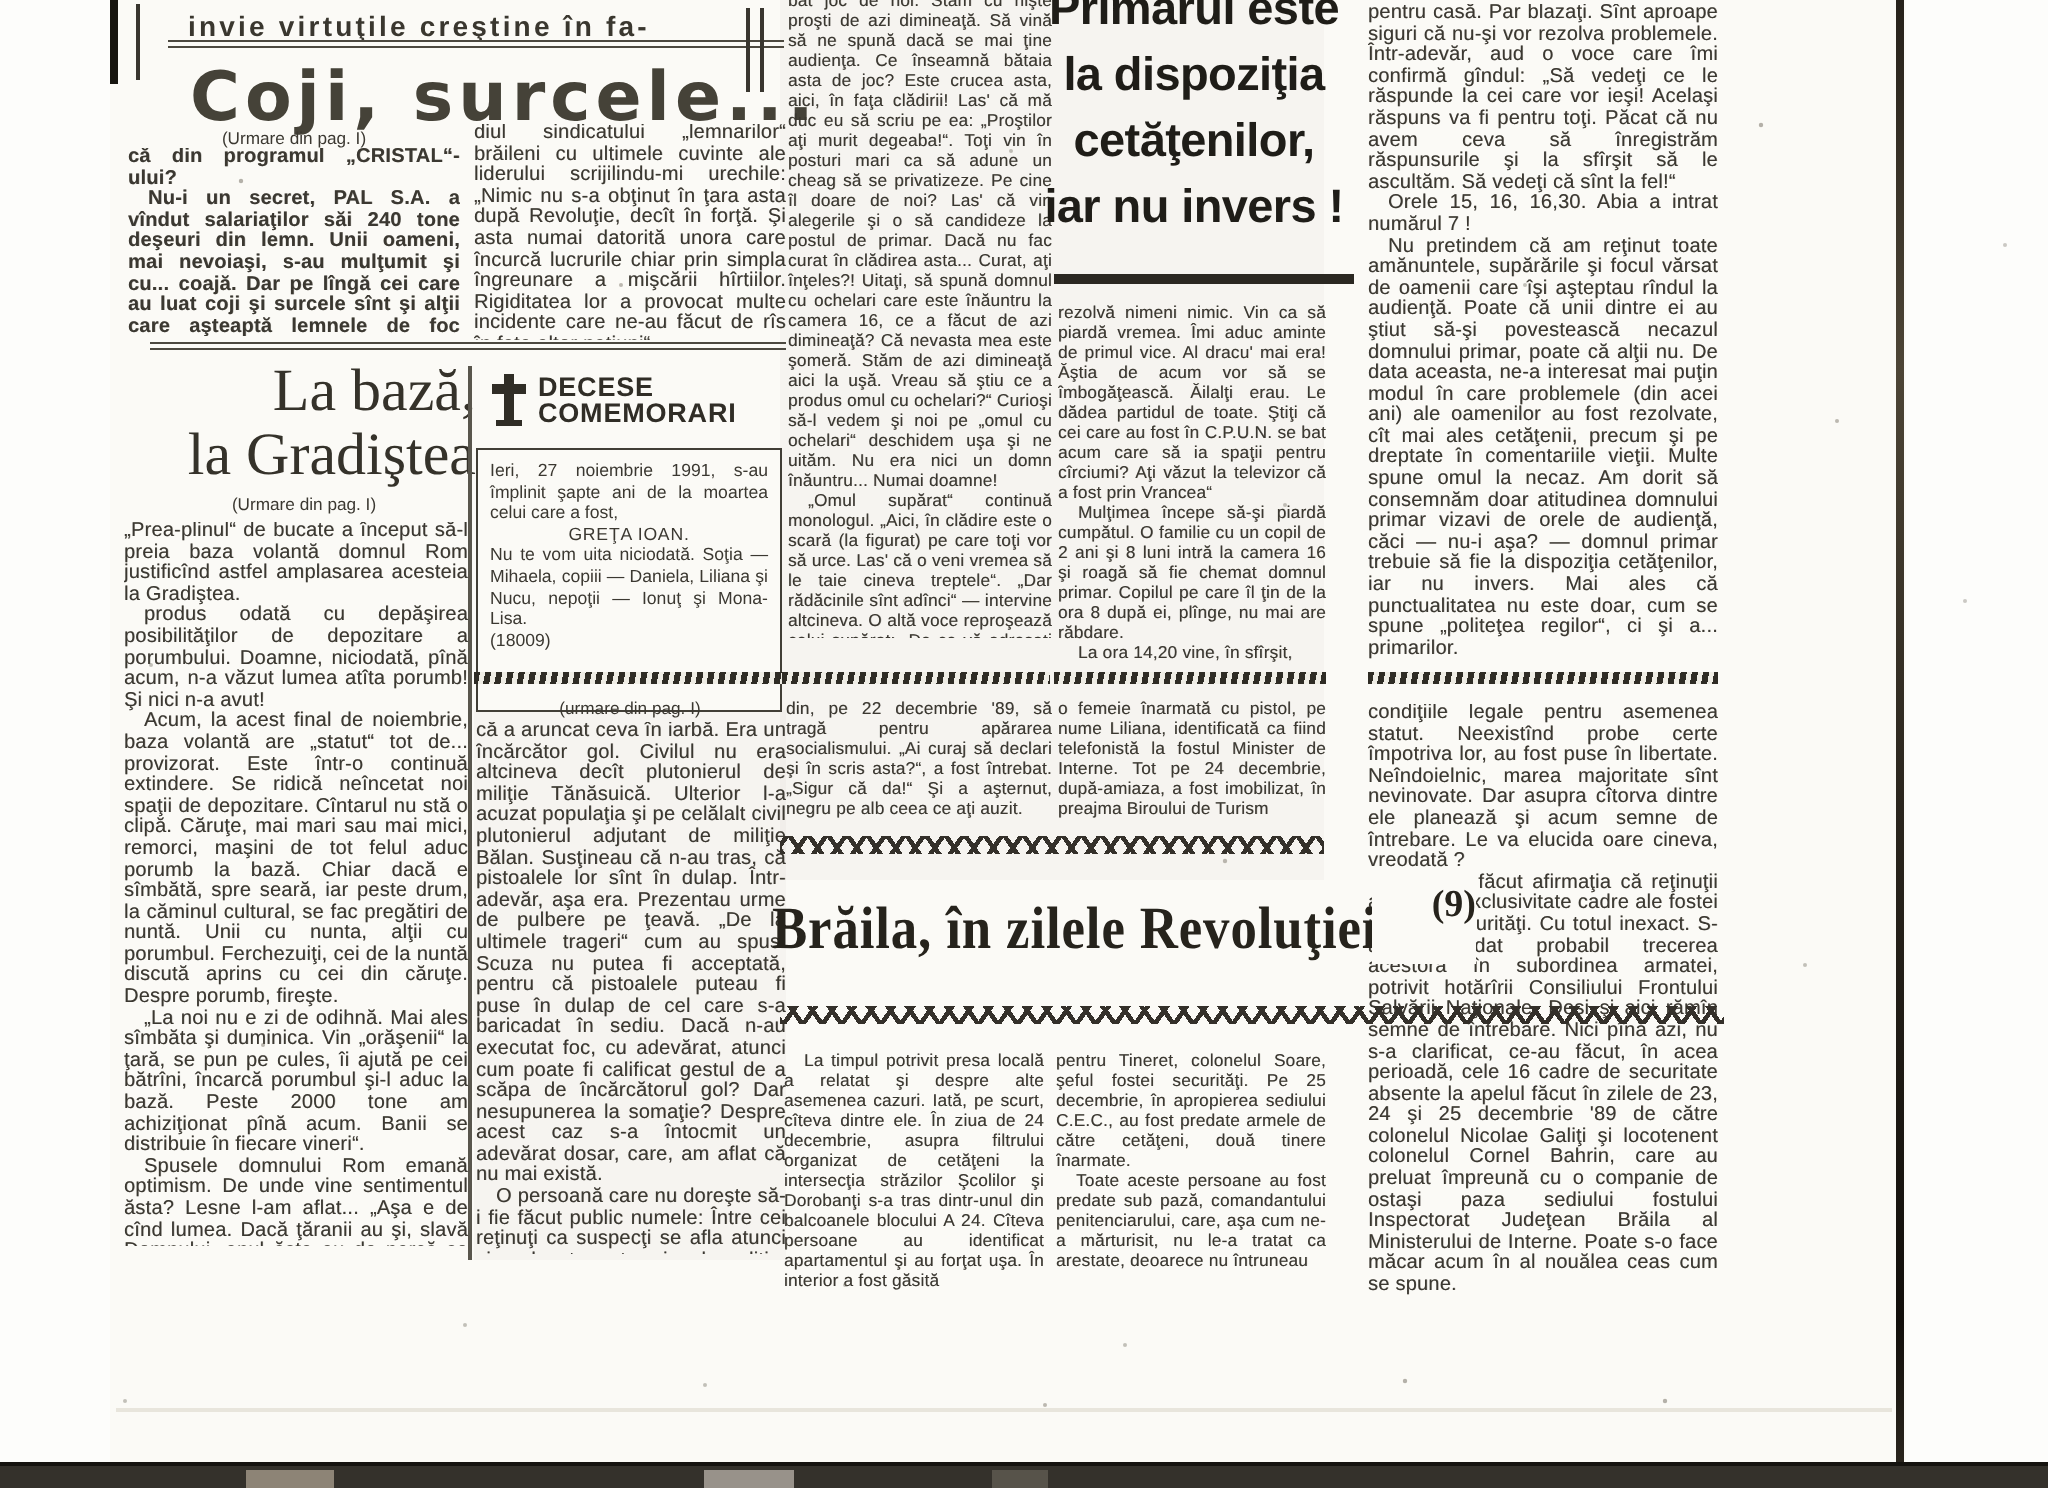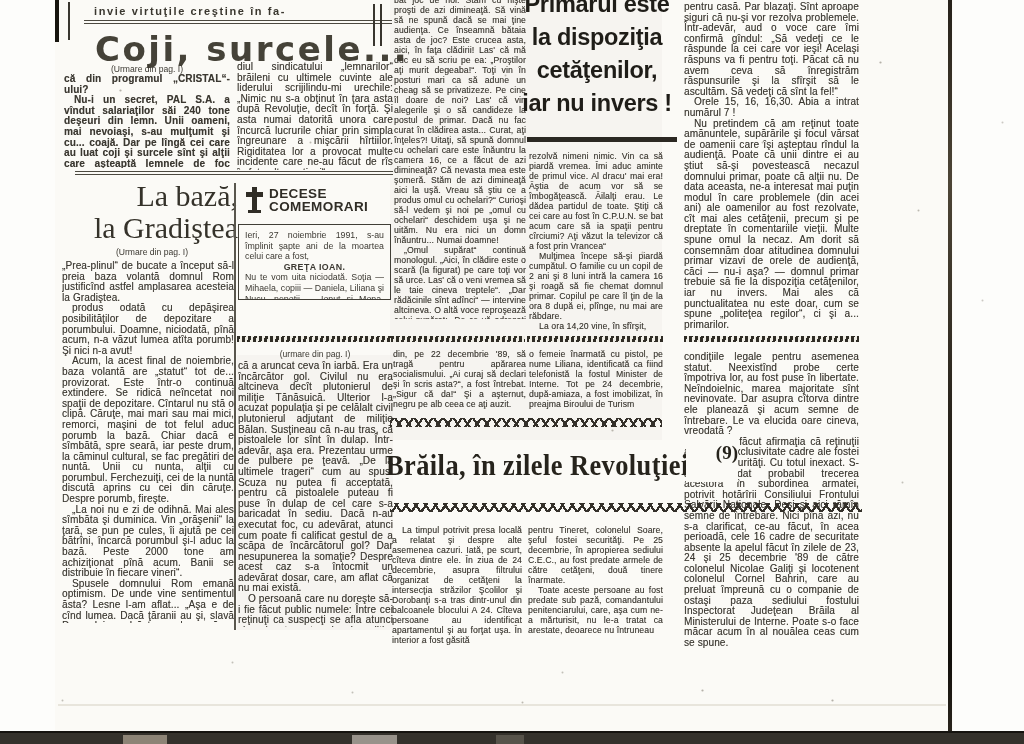--- a/index.html
+++ b/index.html
@@ -35,21 +35,21 @@
                  color:#302d26;}
   .decese-h .txt p{margin:0;}
   .cross{position:relative;width:16px;height:26px;}
   .cross::before{content:"";position:absolute;left:6px;top:0;width:5px;height:23px;background:#302d26;}
   .cross::after{content:"";position:absolute;left:0;top:5px;width:17px;height:5px;background:#302d26;}
   .cross-base{position:absolute;left:2px;top:23px;width:13px;height:3px;background:#302d26;}
   
   .obit{border:1.6px solid #413e36;box-sizing:border-box;padding:5px 6px 3px 6px;
         font-size:8.8px;line-height:10.6px;color:#3b3831;text-align:justify;overflow:hidden;}
   .obit p{margin:0;}
-  .obit .name{text-align:center;font-weight:bold;letter-spacing:.4px;}
+  .obit .name{text-align:center;font-weight:normal;letter-spacing:.4px;}
   
   .dblrule{height:2px;border-top:1.8px solid #4c4940;border-bottom:1.8px solid #4c4940;}
   .vrule{width:1.6px;background:#59564d;}
   .vbar{width:2.4px;background:#39362f;}
   .thickrule{background:#2b2822;}
   .hatch{background:repeating-linear-gradient(100deg,#2f2c25 0 3px,#efede5 3px 5.5px);}
   .wavy{background:
      repeating-linear-gradient(55deg,#34302a 0 2.3px,transparent 2.3px 8px),
      repeating-linear-gradient(-55deg,#34302a 0 2.3px,transparent 2.3px 8px);}
   
@@ -63,21 +63,21 @@
      505px 75px 0 .5px rgba(110,104,92,.4),880px 62px 0 .6px rgba(110,104,92,.5),
      918px 210px 0 .5px rgba(110,104,92,.45),75px 332px 0 .5px rgba(110,104,92,.4),
      452px 300px 0 .5px rgba(110,104,92,.4),612px 430px 0 .6px rgba(110,104,92,.45),
      131px 522px 0 .5px rgba(110,104,92,.45),702px 690px 0 .6px rgba(110,104,92,.5),
      232px 662px 0 .5px rgba(110,104,92,.4),522px 702px 0 .5px rgba(110,104,92,.45),
      832px 700px 0 .6px rgba(110,104,92,.5),902px 482px 0 .5px rgba(110,104,92,.4),
      982px 300px 0 .5px rgba(110,104,92,.35),1002px 122px 0 .5px rgba(110,104,92,.35),
      62px 700px 0 .5px rgba(110,104,92,.4),352px 692px 0 .5px rgba(110,104,92,.4),
      642px 252px 0 .5px rgba(110,104,92,.4),762px 142px 0 .5px rgba(110,104,92,.4),
      422px 642px 0 .5px rgba(110,104,92,.4),562px 672px 0 .5px rgba(110,104,92,.4);}
-  .strip-text{font-weight:bold;font-size:11px;letter-spacing:1.6px;color:#3a372f;
+  .strip-text{font-weight:bold;font-size:14px;letter-spacing:1.6px;color:#3a372f;
               white-space:nowrap;}
 </style>
 </head>
 <body>
 
 <div id="scene">
   <div id="paper"></div>
 
   <div class="abs tint" style="left:390px;top:0;width:272px;height:440px;"></div>
   <div class="abs tint" style="left:237px;top:355px;width:156px;height:275px;"></div>
@@ -121,21 +121,21 @@
 
   <div class="abs decese-h" style="left:246px;top:187px;width:146px;">
     <div class="cross">
         <span class="cross-base"></span>
       </div>
     <div class="txt">
         <p>DECESE</p>
         <p>COMEMORARI</p>
       </div>
   </div>
-  <div class="abs obit" style="left:238px;top:224px;width:153px;height:76px;">
+  <div class="abs obit" style="left:238px;top:224px;width:153px;height:132px;">
     <p>Ieri, 27 noiembrie 1991, s-au împlinit şapte ani de la moartea celui care a fost,</p>
     <p class="name">GREŢA IOAN.</p>
     <p>Nu te vom uita niciodată. Soţia — Mihaela, copiii — Daniela, Liliana şi Nucu, nepoţii — Ionuţ şi Mona-Lisa.</p>
     <p>(18009)</p>
   </div>
 
   <div class="abs hatch" style="left:237px;top:336px;width:156px;height:6px;"></div>
   <div class="abs subhead" style="left:238px;top:349px;width:154px;">(urmare din pag. I)</div>
   <div class="abs body-text wide cont" style="left:238px;top:361px;width:155px;height:266px;">
       <p>că a aruncat ceva în iarbă. Era un încărcător gol. Civilul nu era altcineva decît plutonierul de miliţie Tănăsuică. Ulterior l-a acuzat populaţia şi pe celălalt civil plutonierul adjutant de miliţie Bălan. Susţineau că n-au tras, că pistoalele lor sînt în dulap. Într-adevăr, aşa era. Prezentau urme de pulbere pe ţeavă. „De la ultimele trageri“ cum au spus. Scuza nu putea fi acceptată, pentru că pistoalele puteau fi puse în dulap de cel care s-a baricadat în sediu. Dacă n-au executat foc, cu adevărat, atunci cum poate fi calificat gestul de a scăpa de încărcătorul gol? Dar nesupunerea la somaţie? Despre acest caz s-a întocmit un adevărat dosar, care, am aflat că nu mai există.</p>

